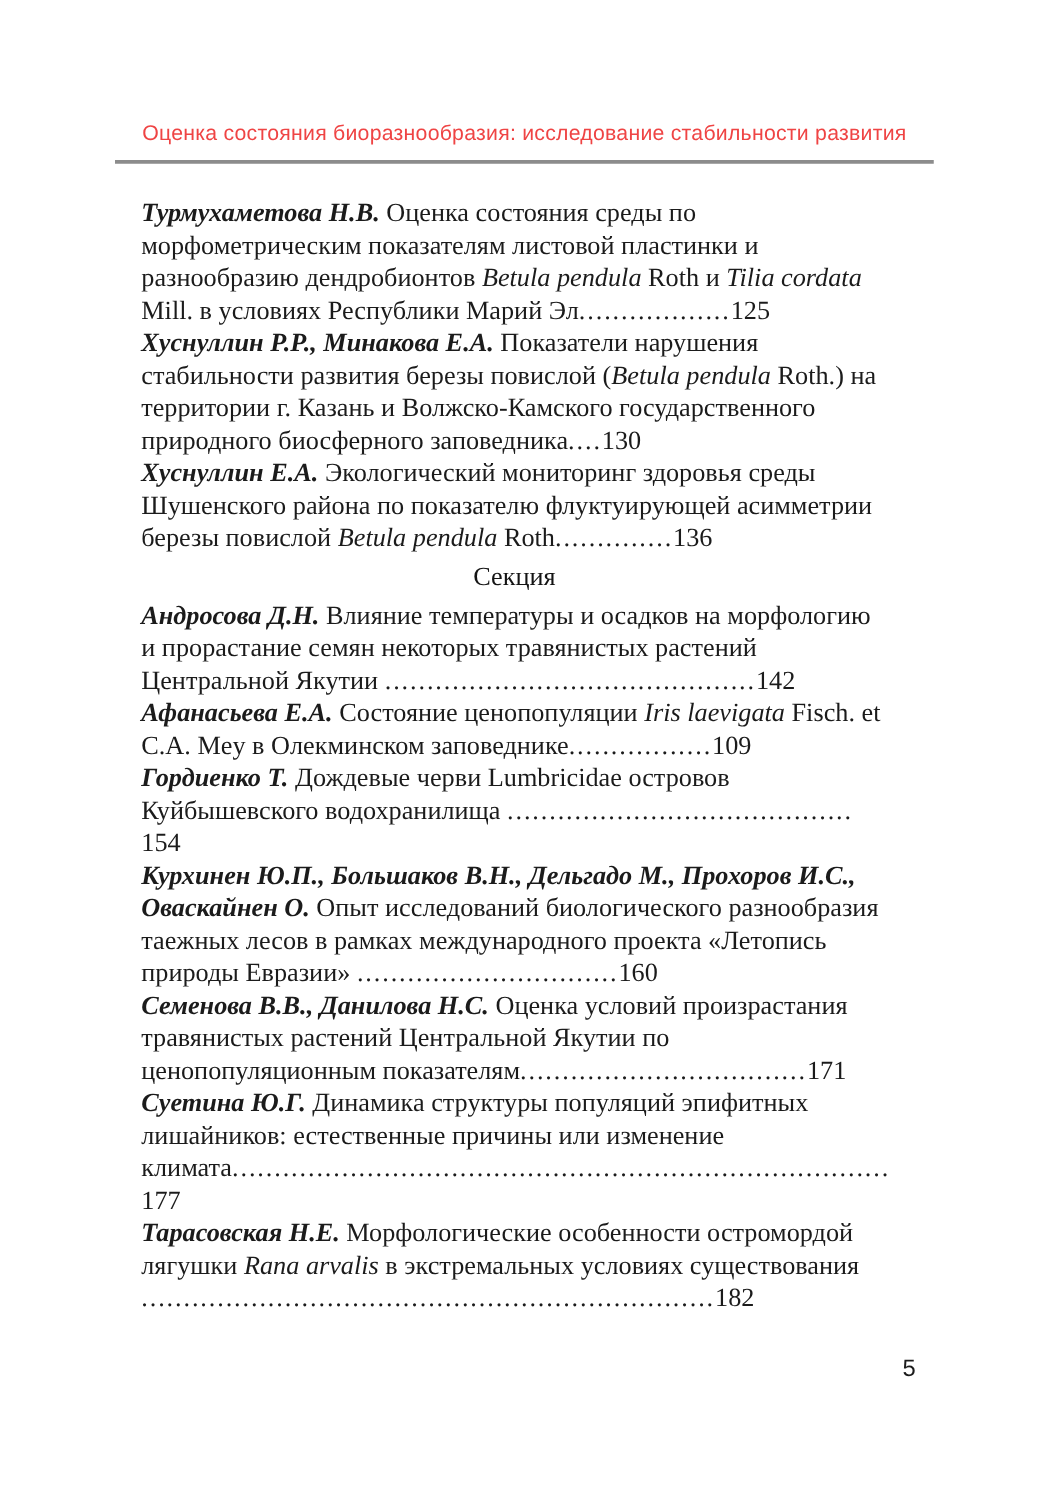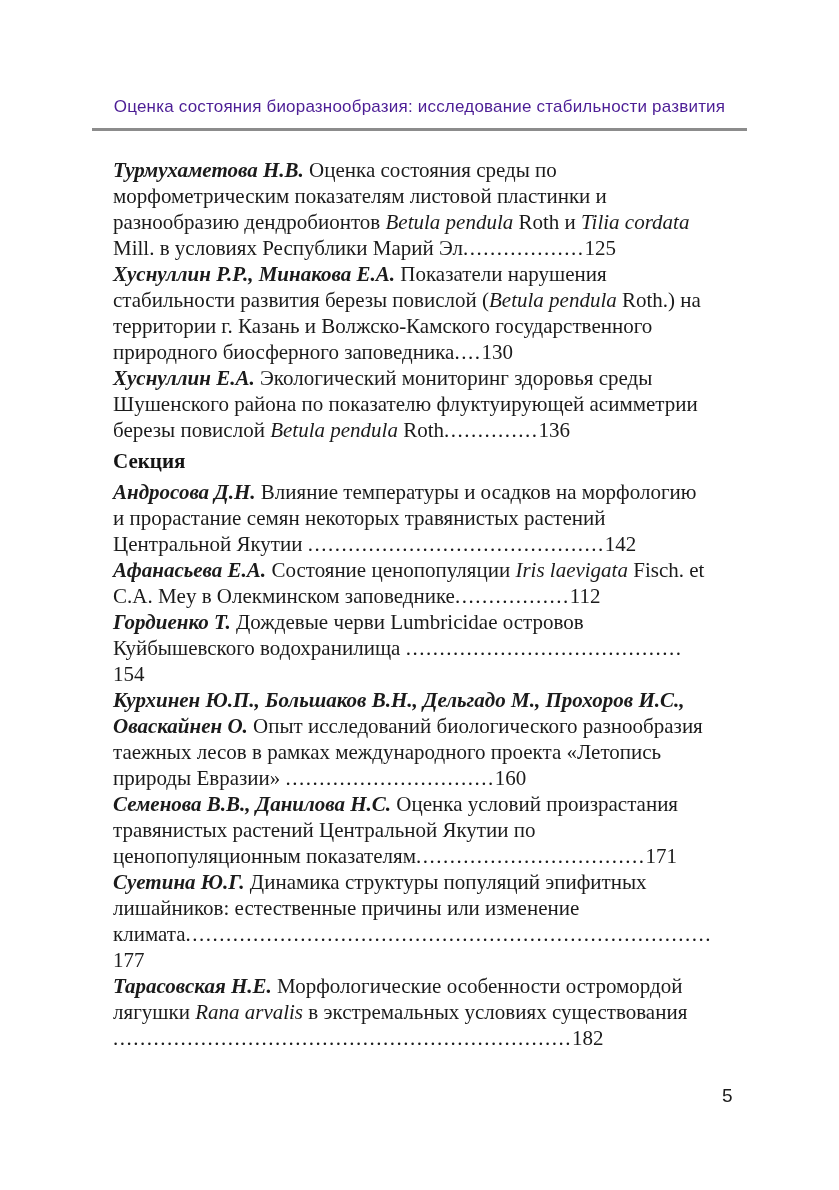--- a/index.html
+++ b/index.html
@@ -18,21 +18,21 @@
   }
   .running-head {
     position: absolute;
     top: 97px;
     left: 0;
     width: 100%;
     text-align: center;
     font-family: "Liberation Sans", sans-serif;
     font-size: 17px;
     letter-spacing: 0.2px;
-    color: #4c1d95;
+    color: #ef4444;
   }
   .header-rule {
     position: absolute;
     top: 128px;
     left: 92px;
     width: 655px;
     height: 3px;
     background: #8c8c8c;
   }
   .toc {
@@ -52,21 +52,22 @@
     font-style: italic;
   }
   .seg-italic {
     font-style: italic;
   }
   .leader {
     word-break: break-all;
     letter-spacing: 1.5px;
   }
   .section-heading {
-    font-weight: bold;
+    font-weight: normal;
+    text-align: center;
     margin: 5px 0 5px 0;
     color: #141414;
   }
   .folio {
     position: absolute;
     top: 1085px;
     left: 722px;
     font-family: "Liberation Sans", sans-serif;
     font-size: 19px;
     color: #1b1b1b;
@@ -79,21 +80,21 @@
   <div class="running-head">Оценка состояния биоразнообразия: исследование стабильности развития</div>
   <div class="header-rule"></div>
   <main class="toc">
       <p class="entry"><span class="seg-author">Турмухаметова Н.В.</span><span class="seg-plain"> Оценка состояния среды по морфометрическим показателям листовой пластинки и разнообразию дендробионтов </span><span class="seg-italic">Betula pendula</span><span class="seg-plain"> Roth и </span><span class="seg-italic">Tilia cordata</span><span class="seg-plain"> Mill. в условиях Республики Марий Эл</span><span class="leader">..................</span><span class="pagenum">125</span></p>
       <p class="entry"><span class="seg-author">Хуснуллин Р.Р., Минакова Е.А.</span><span class="seg-plain"> Показатели нарушения стабильности развития березы повислой (</span><span class="seg-italic">Betula pendula</span><span class="seg-plain"> Roth.) на территории г. Казань и Волжско-Камского государственного природного биосферного заповедника</span><span class="leader">....</span><span class="pagenum">130</span></p>
       <p class="entry"><span class="seg-author">Хуснуллин Е.А.</span><span class="seg-plain"> Экологический мониторинг здоровья среды Шушенского района по показателю флуктуирующей асимметрии березы повислой </span><span class="seg-italic">Betula pendula</span><span class="seg-plain"> Roth</span><span class="leader">..............</span><span class="pagenum">136</span></p>
       <div class="section-heading">
         <div>Секция</div>
       </div>
       <p class="entry"><span class="seg-author">Андросова Д.Н.</span><span class="seg-plain"> Влияние температуры и осадков на морфологию и прорастание семян некоторых травянистых растений Центральной Якутии </span><span class="leader">............................................</span><span class="pagenum">142</span></p>
-      <p class="entry"><span class="seg-author">Афанасьева Е.А.</span><span class="seg-plain"> Состояние ценопопуляции </span><span class="seg-italic">Iris laevigata</span><span class="seg-plain"> Fisch. et C.A. Mey в Олекминском заповеднике</span><span class="leader">.................</span><span class="pagenum">112</span></p>
+      <p class="entry"><span class="seg-author">Афанасьева Е.А.</span><span class="seg-plain"> Состояние ценопопуляции </span><span class="seg-italic">Iris laevigata</span><span class="seg-plain"> Fisch. et C.A. Mey в Олекминском заповеднике</span><span class="leader">.................</span><span class="pagenum">109</span></p>
       <p class="entry"><span class="seg-author">Гордиенко Т.</span><span class="seg-plain"> Дождевые черви Lumbricidae островов Куйбышевского водохранилища </span><span class="leader">.........................................</span><span class="pagenum">154</span></p>
       <p class="entry"><span class="seg-author">Курхинен Ю.П., Большаков В.Н., Дельгадо М., Прохоров И.С., Оваскайнен О.</span><span class="seg-plain"> Опыт исследований биологического разнообразия таежных лесов в рамках международного проекта «Летопись природы Евразии» </span><span class="leader">...............................</span><span class="pagenum">160</span></p>
       <p class="entry"><span class="seg-author">Семенова В.В., Данилова Н.С.</span><span class="seg-plain"> Оценка условий произрастания травянистых растений Центральной Якутии по ценопопуляционным показателям</span><span class="leader">..................................</span><span class="pagenum">171</span></p>
       <p class="entry"><span class="seg-author">Суетина Ю.Г.</span><span class="seg-plain"> Динамика структуры популяций эпифитных лишайников: естественные причины или изменение климата</span><span class="leader">..............................................................................</span><span class="pagenum">177</span></p>
       <p class="entry"><span class="seg-author">Тарасовская Н.Е.</span><span class="seg-plain"> Морфологические особенности остромордой лягушки </span><span class="seg-italic">Rana arvalis</span><span class="seg-plain"> в экстремальных условиях существования </span><span class="leader">....................................................................</span><span class="pagenum">182</span></p>
     </main>
   <div class="folio">5</div>
 </div>
 
 </body></html>

